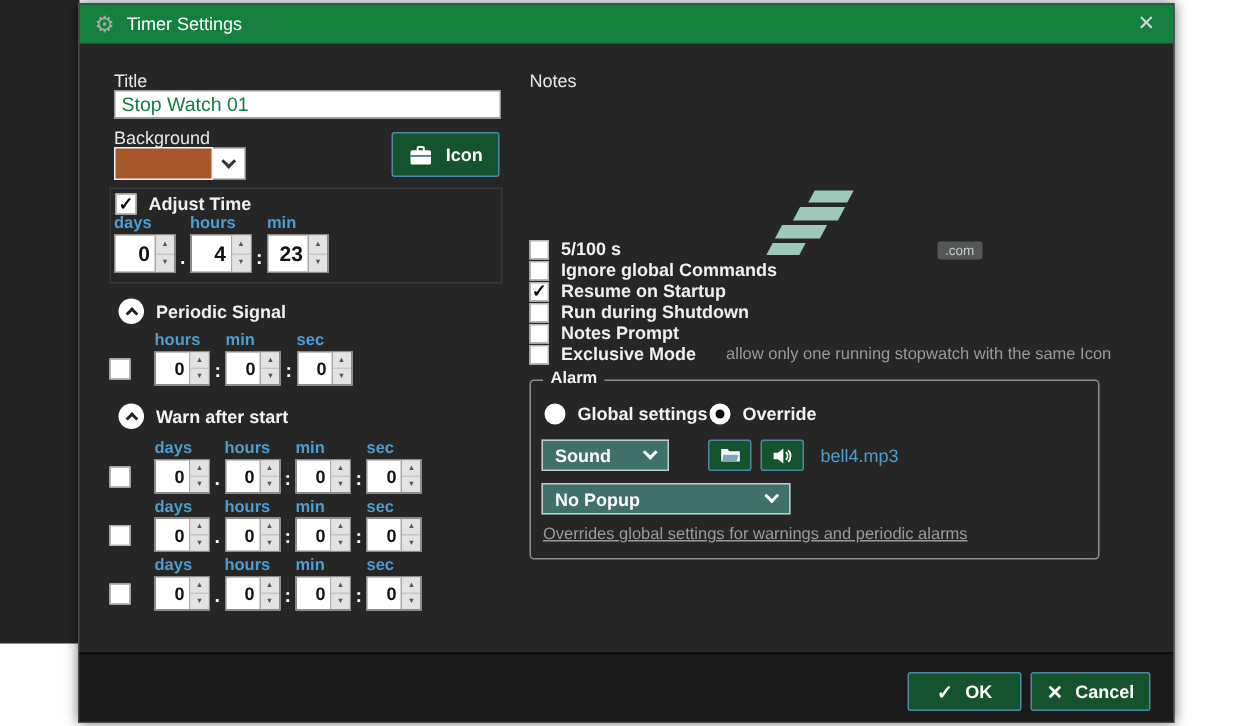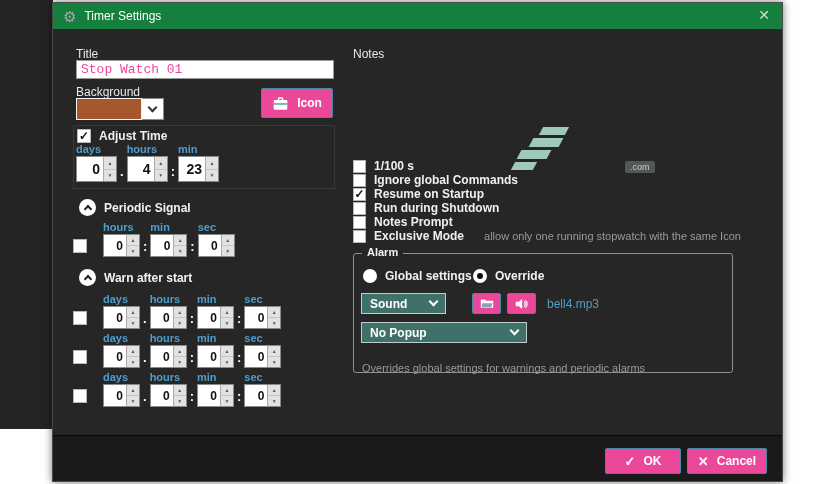--- a/index.html
+++ b/index.html
@@ -30,42 +30,42 @@
   .close-x::after { content:"✕"; }
 
   .footer {
     position:absolute; left:0; right:0; bottom:0; height:46px;
     background:#1a1a1a; border-top:1px solid #070707;
   }
 
   label.fld { color:#e8e8e8; font-size:12px; }
 
   .txt-input {
-    background:#fff; border:1px solid #9a9a9a; color:#ec4899;
-    font-family:Liberation Mono, monospace; font-size:13px; padding:0 4px;
+    background:#fff; border:1px solid #9a9a9a; color:#15803d;
+    font-family:Liberation Sans, sans-serif; font-size:13px; padding:0 4px;
   }
   textarea.notes {
     background:#fff; border:1px solid #9a9a9a; color:#111; resize:none;
     font-family:"Liberation Sans", sans-serif; font-size:12px; padding:2px 4px;
   }
 
   
   .color-combo { display:flex; height:22px; }
   .swatch { width:66px; background:#a6582c; border:1px solid #f2f2f2; }
   .drop-btn {
     width:22px; background:#fff; border:1px solid #8a8a8a; border-left:none;
     display:flex; align-items:center; justify-content:center;
   }
   .chev { width:7px; height:7px; border-right:2px solid #fff; border-bottom:2px solid #fff;
           transform:rotate(45deg); margin-top:-4px; }
   .chev.dark { border-color:#333; }
 
   
   .btn-blue {
-    background:#ec4899; border:1px solid #4d87a8; border-radius:2px; color:#fff;
+    background:#14532d; border:1px solid #4d87a8; border-radius:2px; color:#fff;
     font-weight:bold; font-size:12px; display:flex; align-items:center;
     justify-content:center; gap:8px; cursor:default;
   }
   .ok-glyph::after { content:"✓"; font-size:13px; }
   .cancel-glyph::after { content:"✕"; font-size:13px; }
 
   
   .cb {
     width:14px; height:14px; background:#fff; border:1px solid #b5b5b5;
     display:inline-flex; align-items:center; justify-content:center; flex:none;
@@ -397,21 +397,21 @@
             <span class="sp dn"></span>
           </span>
         </span>
       </div>
   </div>
 
   <label class="fld abs" style="left:300px;top:44px;">Notes</label>
 
   <div class="abs opt-row" style="left:300px;top:156px;">
     <span class="cb sm"></span>
-    <span class="opt-label">1/100 s</span>
+    <span class="opt-label">5/100 s</span>
   </div>
   <div class="abs opt-row" style="left:300px;top:170px;">
     <span class="cb sm"></span>
     <span class="opt-label">Ignore global Commands</span>
   </div>
   <div class="abs opt-row" style="left:300px;top:184px;">
     <span class="cb sm on"></span>
     <span class="opt-label">Resume on Startup</span>
   </div>
   <div class="abs opt-row" style="left:300px;top:198px;">
@@ -457,21 +457,21 @@
         <path d="M12.5 4.5a5 5 0 0 1 0 7M14.5 2.5a8 8 0 0 1 0 11" stroke="#fff" stroke-width="1.6" fill="none"></path>
       </svg>
     </button>
     <span class="abs file-blue" style="left:193px;top:43px;">bell4.mp3</span>
 
     <div class="abs combo" style="left:7px;top:68px;width:166px;">
       <span>No Popup</span>
       <span class="chev"></span>
     </div>
 
-    <span class="abs gray-note" style="left:8px;top:108px;">Overrides global settings for warnings and periodic alarms</span>
+    <span class="abs gray-note" style="left:8px;top:96px;text-decoration:underline;">Overrides global settings for warnings and periodic alarms</span>
   </div>
 
   <div class="abs wm" style="left:460px;top:124px;width:200px;height:56px;">
     <span class="wm-bar" style="left:28px;top:0;width:26px;height:8px;"></span>
     <span class="wm-bar" style="left:18px;top:11px;width:30px;height:9px;"></span>
     <span class="wm-bar" style="left:6px;top:23px;width:30px;height:9px;"></span>
     <span class="wm-bar" style="left:0;top:35px;width:22px;height:8px;"></span>
     <span class="wm-com" style="left:112px;top:34px;">.com</span>
   </div>
 

